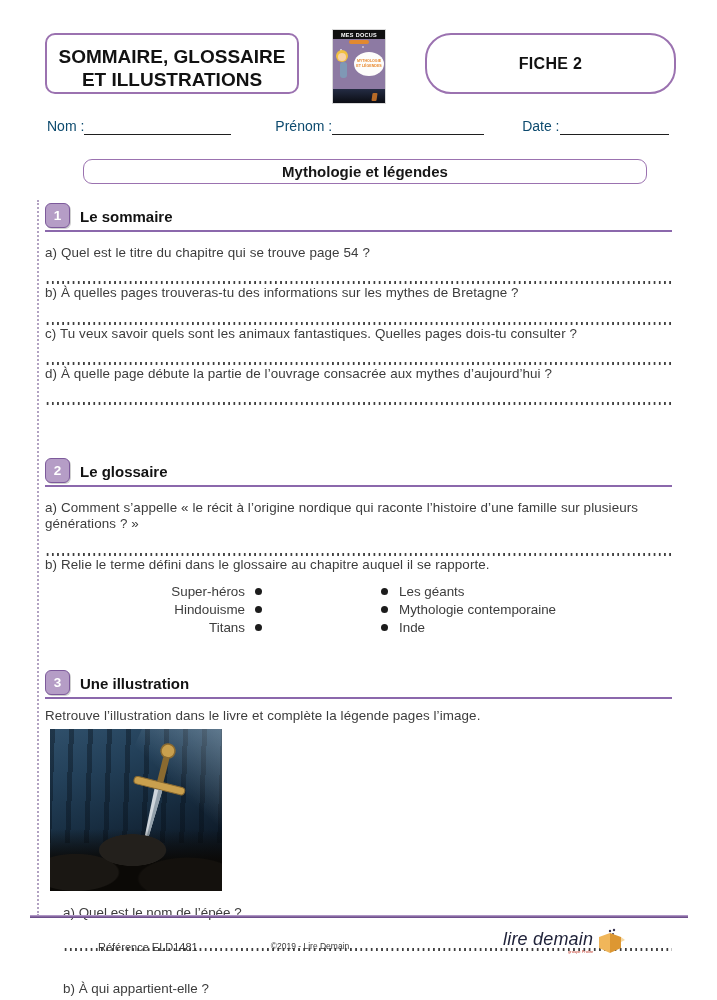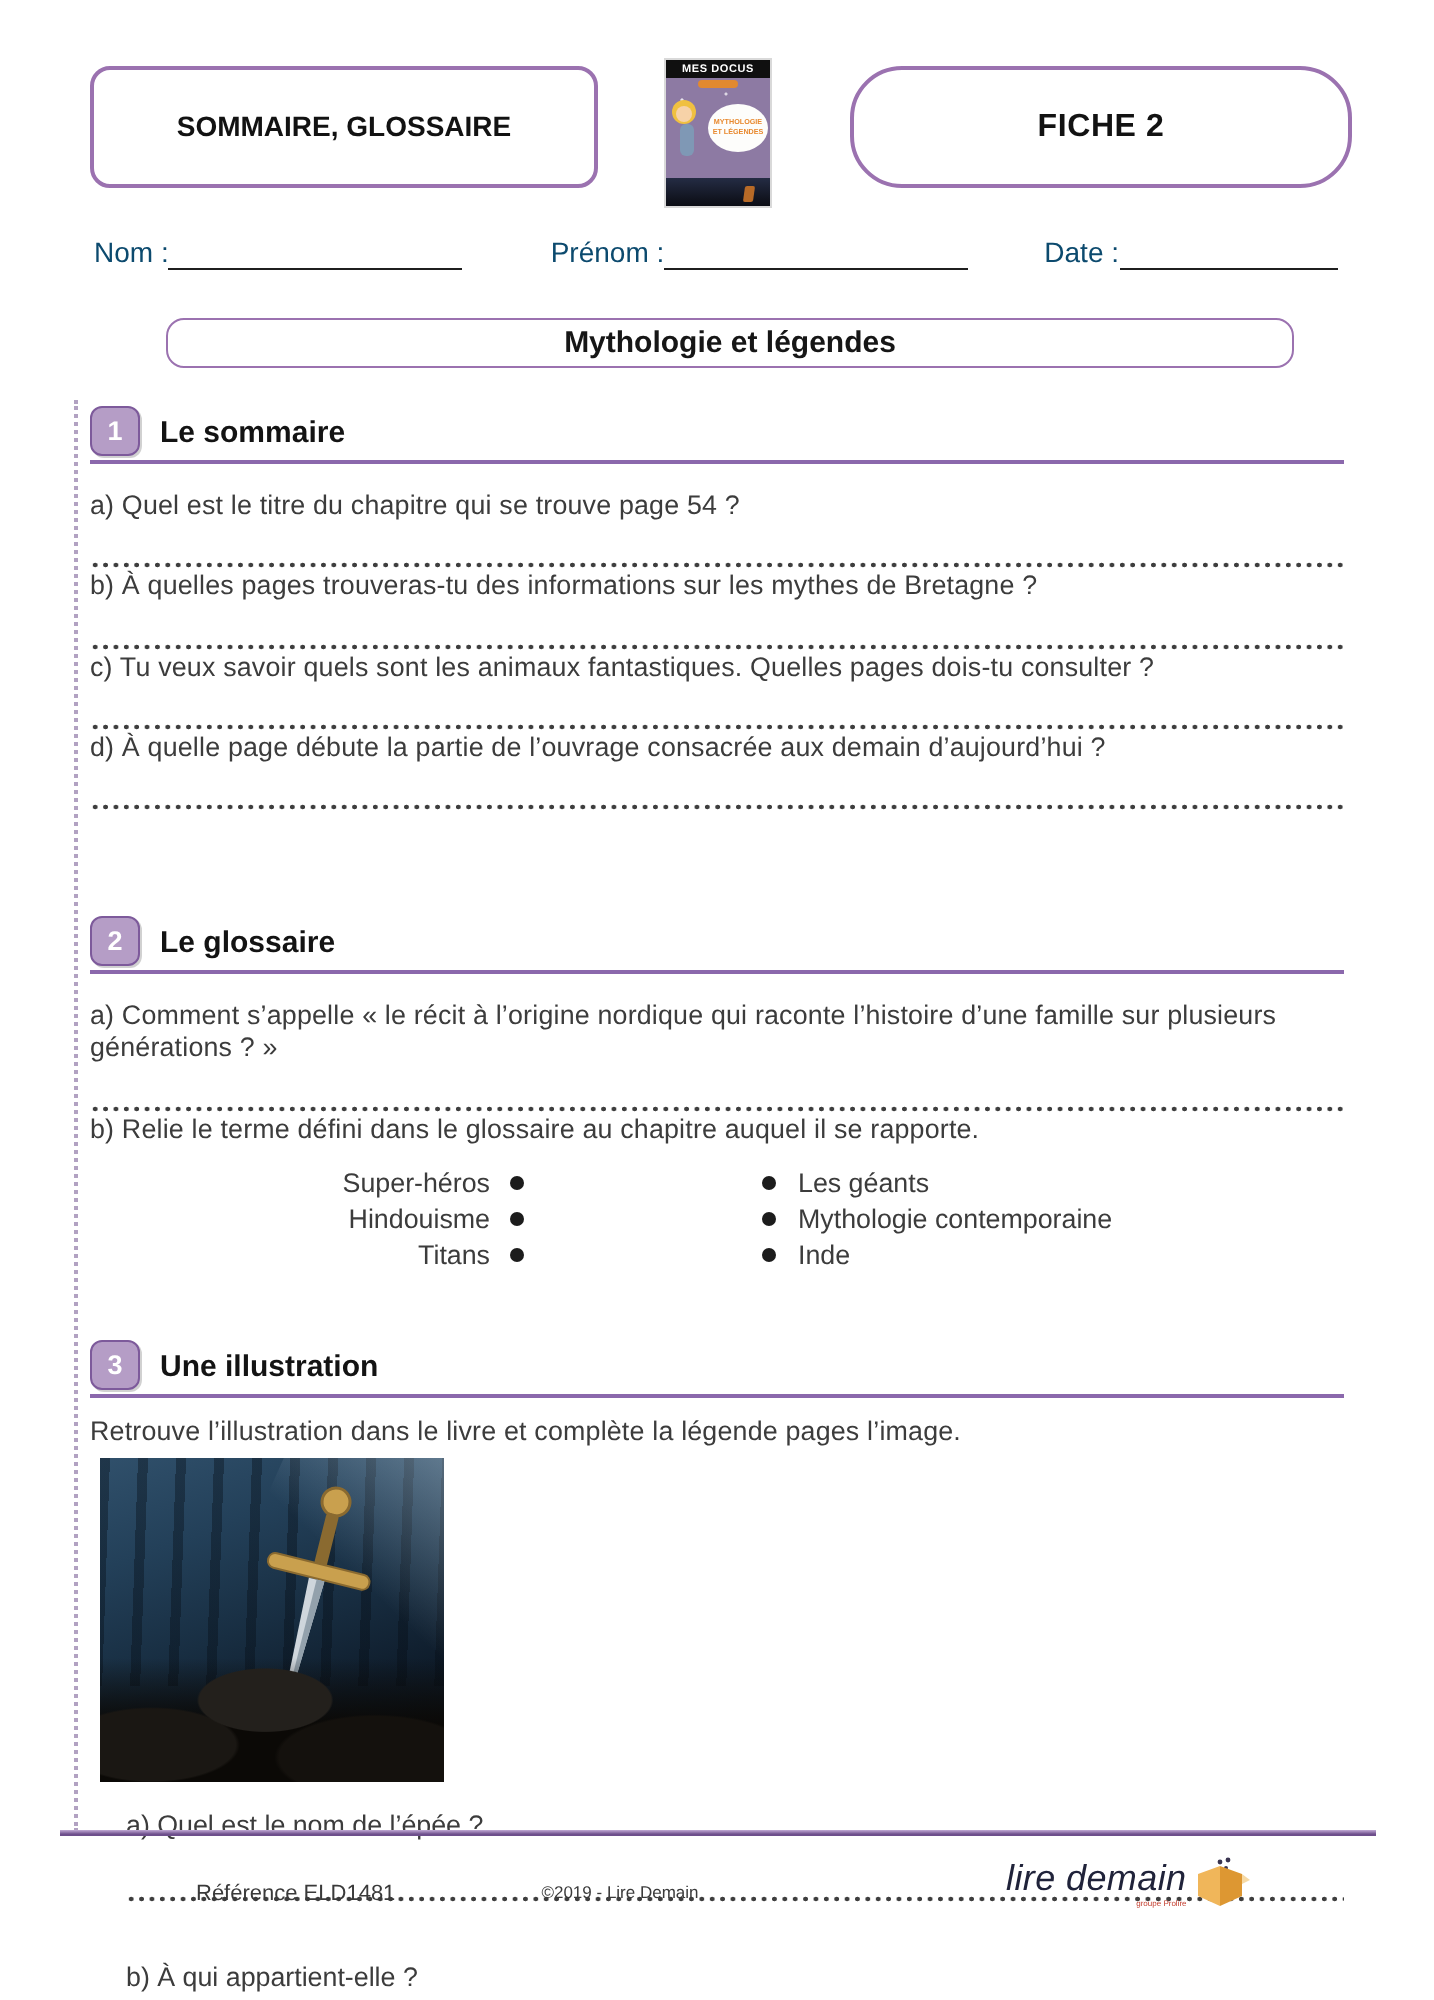--- a/index.html
+++ b/index.html
@@ -3,21 +3,21 @@
 <meta charset="utf-8">
 <style>
   html,body{margin:0;padding:0;background:#ffffff;}
   .page{position:relative;width:717px;height:1000px;background:#ffffff;
         font-family:"Liberation Sans",sans-serif;color:#3c3c3c;overflow:hidden;}
 
   
   .hdr-box{position:absolute;border:2px solid #9b72b0;border-radius:10px;
            display:flex;align-items:center;justify-content:center;text-align:center;
            color:#121212;font-weight:bold;background:#fff;}
-  .hdr-left{left:45px;top:33px;width:250px;height:57px;font-size:14px;line-height:1.25;}
+  .hdr-left{left:45px;top:33px;width:250px;height:57px;font-size:19px;line-height:1.25;align-items:flex-end;}
   .hdr-right{left:425px;top:33px;width:247px;height:57px;font-size:16px;letter-spacing:.3px;border-radius:26px;}
 
   
   .cover{position:absolute;left:333px;top:30px;width:52px;height:73px;background:#8d7aa3;
          box-shadow:0 0 0 1px rgba(0,0,0,.15);overflow:hidden;}
   .cover-band{height:9px;background:#101010;display:flex;align-items:center;justify-content:center;
               color:#fff;font-size:5.5px;font-weight:bold;letter-spacing:.3px;}
   .cover-pill{width:20px;height:4px;border-radius:2px;background:#e2892f;margin:1px auto 0;}
   .cover-body{position:relative;height:45px;
       background-image:radial-gradient(circle at 8px 6px, rgba(255,255,255,.8) .6px, transparent 1px),
@@ -108,20 +108,21 @@
   .logo-book{margin-left:3px;margin-top:-2px;}
 </style>
 </head>
 <body>
 
 <div class="page">
 
   <div class="hdr-box hdr-left">
     <div>
       <div>SOMMAIRE, GLOSSAIRE</div>
+      <div>ET ILLUSTRATIONS</div>
     </div>
   </div>
 
   <div class="cover">
     <div class="cover-band">MES DOCUS</div>
     <div class="cover-pill"></div>
     <div class="cover-body">
       <div class="girl-hair"></div>
       <div class="girl-face"></div>
       <div class="girl-body"></div>
@@ -153,21 +154,21 @@
     <div class="sec-head">
       <div class="badge">1</div>
       <div class="sec-title">Le sommaire</div>
     </div>
     <div class="q">a) Quel est le titre du chapitre qui se trouve page 54 ?</div>
     <div class="dotline"></div>
     <div class="q gap-sm">b) À quelles pages trouveras-tu des informations sur les mythes de Bretagne ?</div>
     <div class="dotline"></div>
     <div class="q gap-sm">c) Tu veux savoir quels sont les animaux fantastiques. Quelles pages dois-tu consulter ?</div>
     <div class="dotline"></div>
-    <div class="q gap-sm">d) À quelle page débute la partie de l’ouvrage consacrée aux demain d’aujourd’hui ?</div>
+    <div class="q gap-sm">d) À quelle page débute la partie de l’ouvrage consacrée aux mythes d’aujourd’hui ?</div>
     <div class="dotline"></div>
   </div>
 
   <div class="section s2">
     <div class="sec-head">
       <div class="badge">2</div>
       <div class="sec-title">Le glossaire</div>
     </div>
     <div class="q">a) Comment s’appelle « le récit à l’origine nordique qui raconte l’histoire d’une famille sur plusieurs générations ? »</div>
     <div class="dotline"></div>

